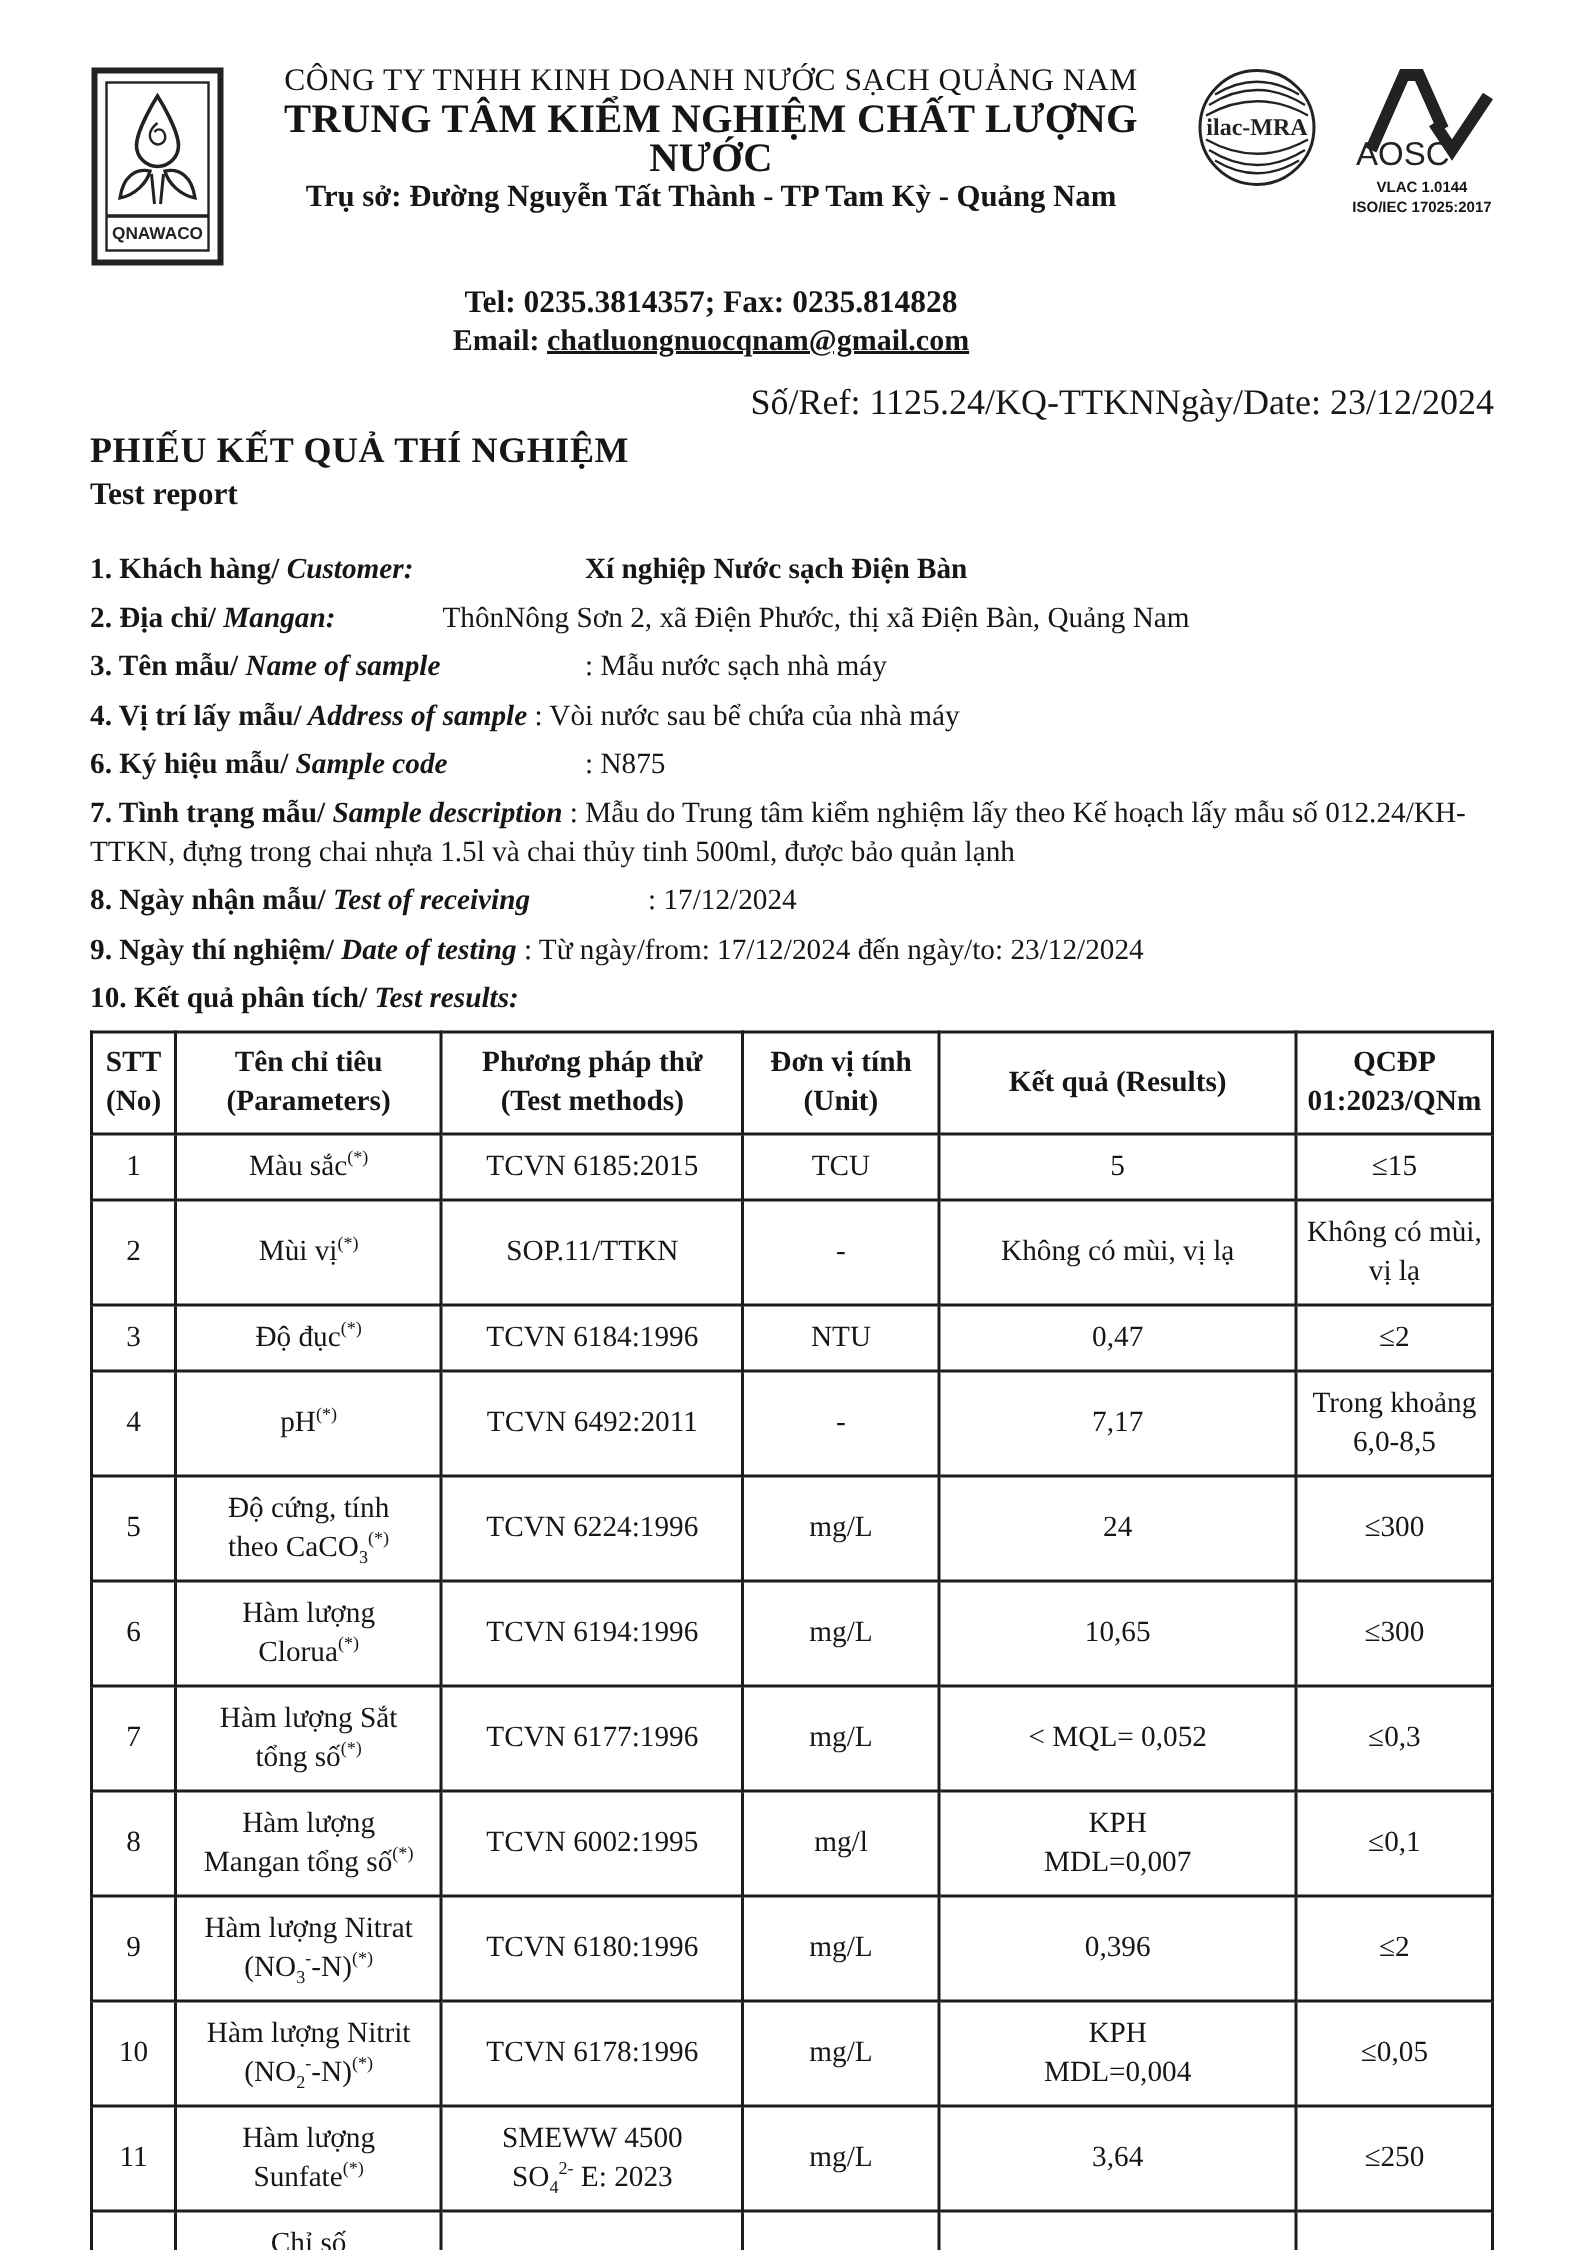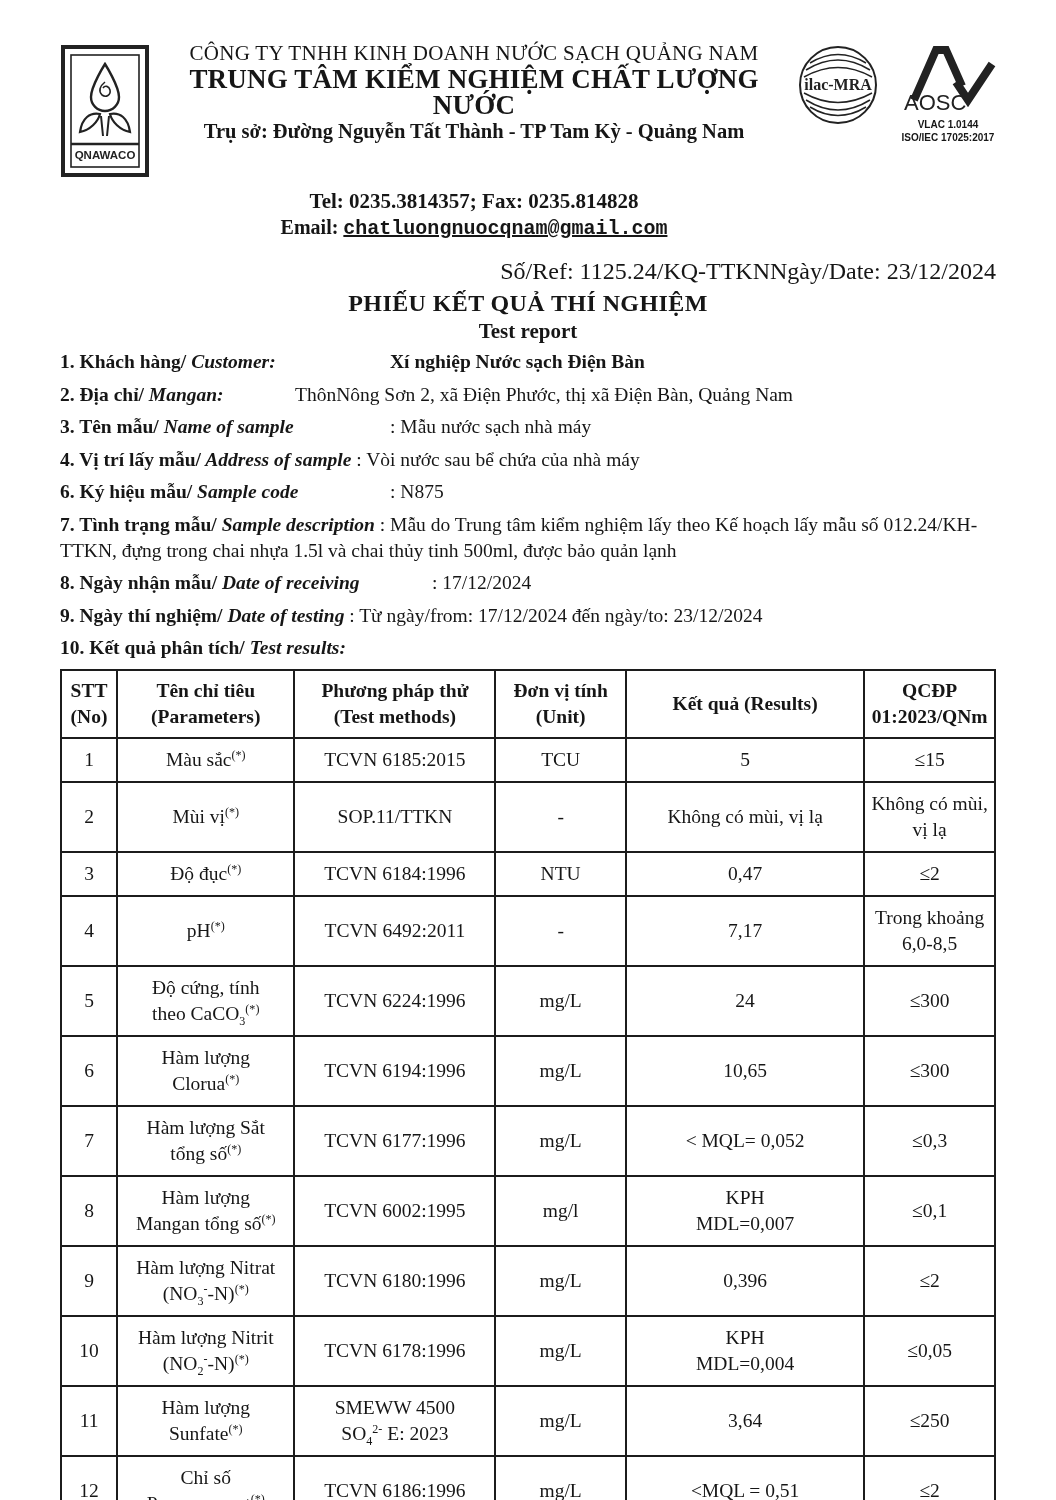--- a/index.html
+++ b/index.html
@@ -14,33 +14,33 @@
 
   
   .letterhead { display:flex; align-items:flex-start; }
   .logo-left-wrap { width:92px; flex:0 0 92px; padding-top:12px; }
   .head-center { flex:1; text-align:center; line-height:26px; padding-top:8px; }
   .head-line1 { font-size:21px; letter-spacing:.3px; }
   .head-line2 { font-size:27px; font-weight:bold; letter-spacing:.2px; }
   .head-line3 { font-size:20.5px; font-weight:bold; }
   .head-line4 { font-size:21px; font-weight:bold;margin-top:44px; }
   .head-line5 { font-size:20px; font-weight:bold; }
-  .email-link { text-decoration:underline; color:#161616; font-weight:bold;font-family:Liberation Mono, monospace; }
+  .email-link { text-decoration:underline; color:#161616; font-weight:bold; }
   .logos-right { flex:0 0 190px; display:flex; align-items:flex-start; padding-top:10px; }
   .aosc-block { text-align:center; margin-left:20px; }
   .aosc-sub { font-size:10px; font-weight:bold; line-height:13px; font-family:"Liberation Sans",sans-serif; }
 
   
   .ref-row { display:flex; justify-content:flex-end; font-size:24px; margin-top:16px; }
-  .title-block { text-align:center; margin-top:4px; line-height:28px; }
+  .title-block { text-align:left; margin-top:4px; line-height:28px; }
   .title-vi { font-size:24px; font-weight:bold; letter-spacing:.4px; }
   .title-en { font-size:21px; font-weight:bold; }
 
   
-  .info-list { margin-top:4px; font-size:19.5px; line-height:26px; }
+  .info-list { margin-top:24px; font-size:19.5px; line-height:26px; }
   .info-line { margin-bottom:6.5px; }
   .lbl { font-weight:bold; }
   .lbl-en { font-weight:bold; font-style:italic; }
   .tabwrap { display:inline-block; }
   .w330 { width:330px; }
   .w235 { width:235px; }
   .w372 { width:372px; }
   .val-bold { font-weight:bold; }
 
   
@@ -131,21 +131,21 @@
     <div class="info-line">
       <span class="lbl">4. Vị trí lấy mẫu/</span><span class="lbl-en"> Address of sample</span><span> : Vòi nước sau bể chứa của nhà máy</span>
     </div>
     <div class="info-line">
       <span class="tabwrap w330"><span class="lbl">6. Ký hiệu mẫu/</span><span class="lbl-en"> Sample code</span></span><span>: N875</span>
     </div>
     <div class="info-line">
       <span class="lbl">7. Tình trạng mẫu/</span><span class="lbl-en"> Sample description</span><span> : Mẫu do Trung tâm kiểm nghiệm lấy theo Kế hoạch lấy mẫu số 012.24/KH-TTKN, đựng trong chai nhựa 1.5l và chai thủy tinh 500ml, được bảo quản lạnh</span>
     </div>
     <div class="info-line">
-      <span class="tabwrap w372"><span class="lbl">8. Ngày nhận mẫu/</span><span class="lbl-en"> Date of receiving</span></span><span>: 17/12/2024</span>
+      <span class="tabwrap w372"><span class="lbl">8. Ngày nhận mẫu/</span><span class="lbl-en"> Test of receiving</span></span><span>: 17/12/2024</span>
     </div>
     <div class="info-line">
       <span class="lbl">9. Ngày thí nghiệm/</span><span class="lbl-en"> Date of testing</span><span> : Từ ngày/from: 17/12/2024  đến ngày/to: 23/12/2024</span>
     </div>
     <div class="info-line">
       <span class="lbl">10. Kết quả phân tích/</span><span class="lbl-en"> Test results:</span>
     </div>
   </div>
 
   <table class="results">

